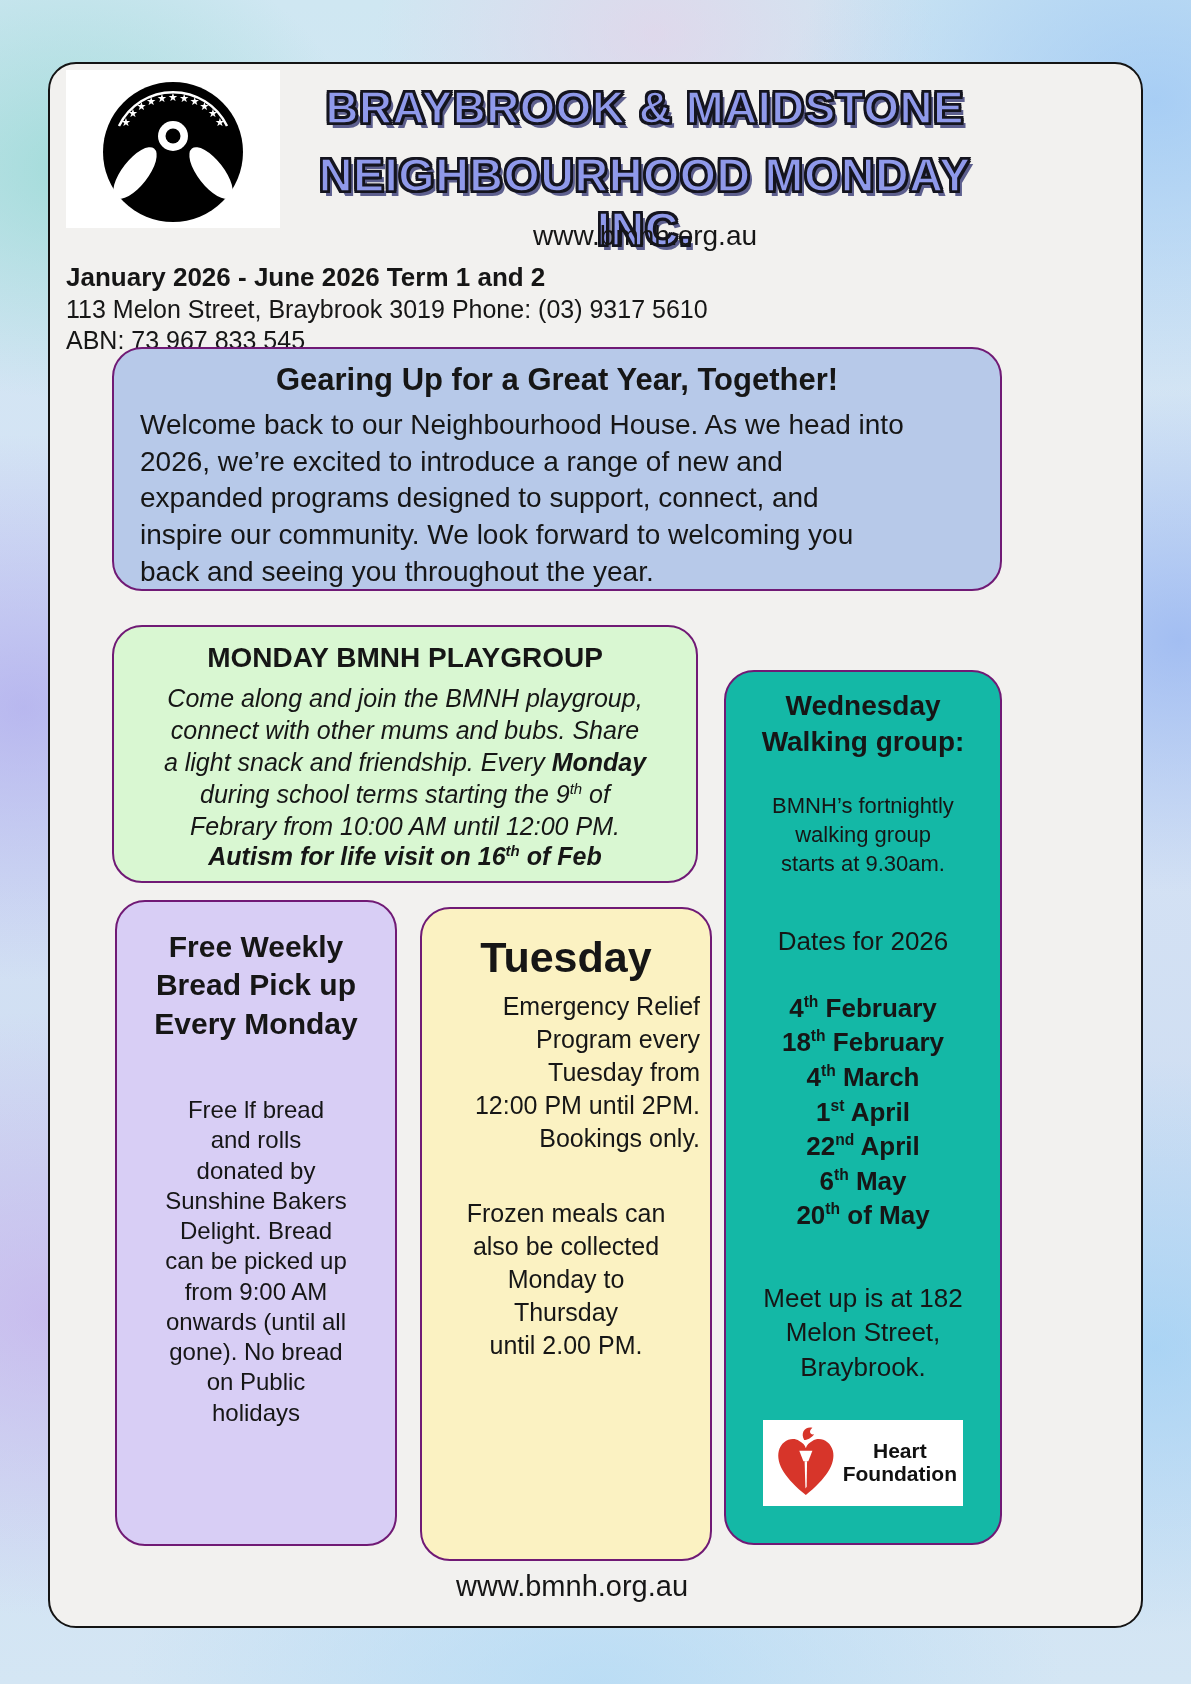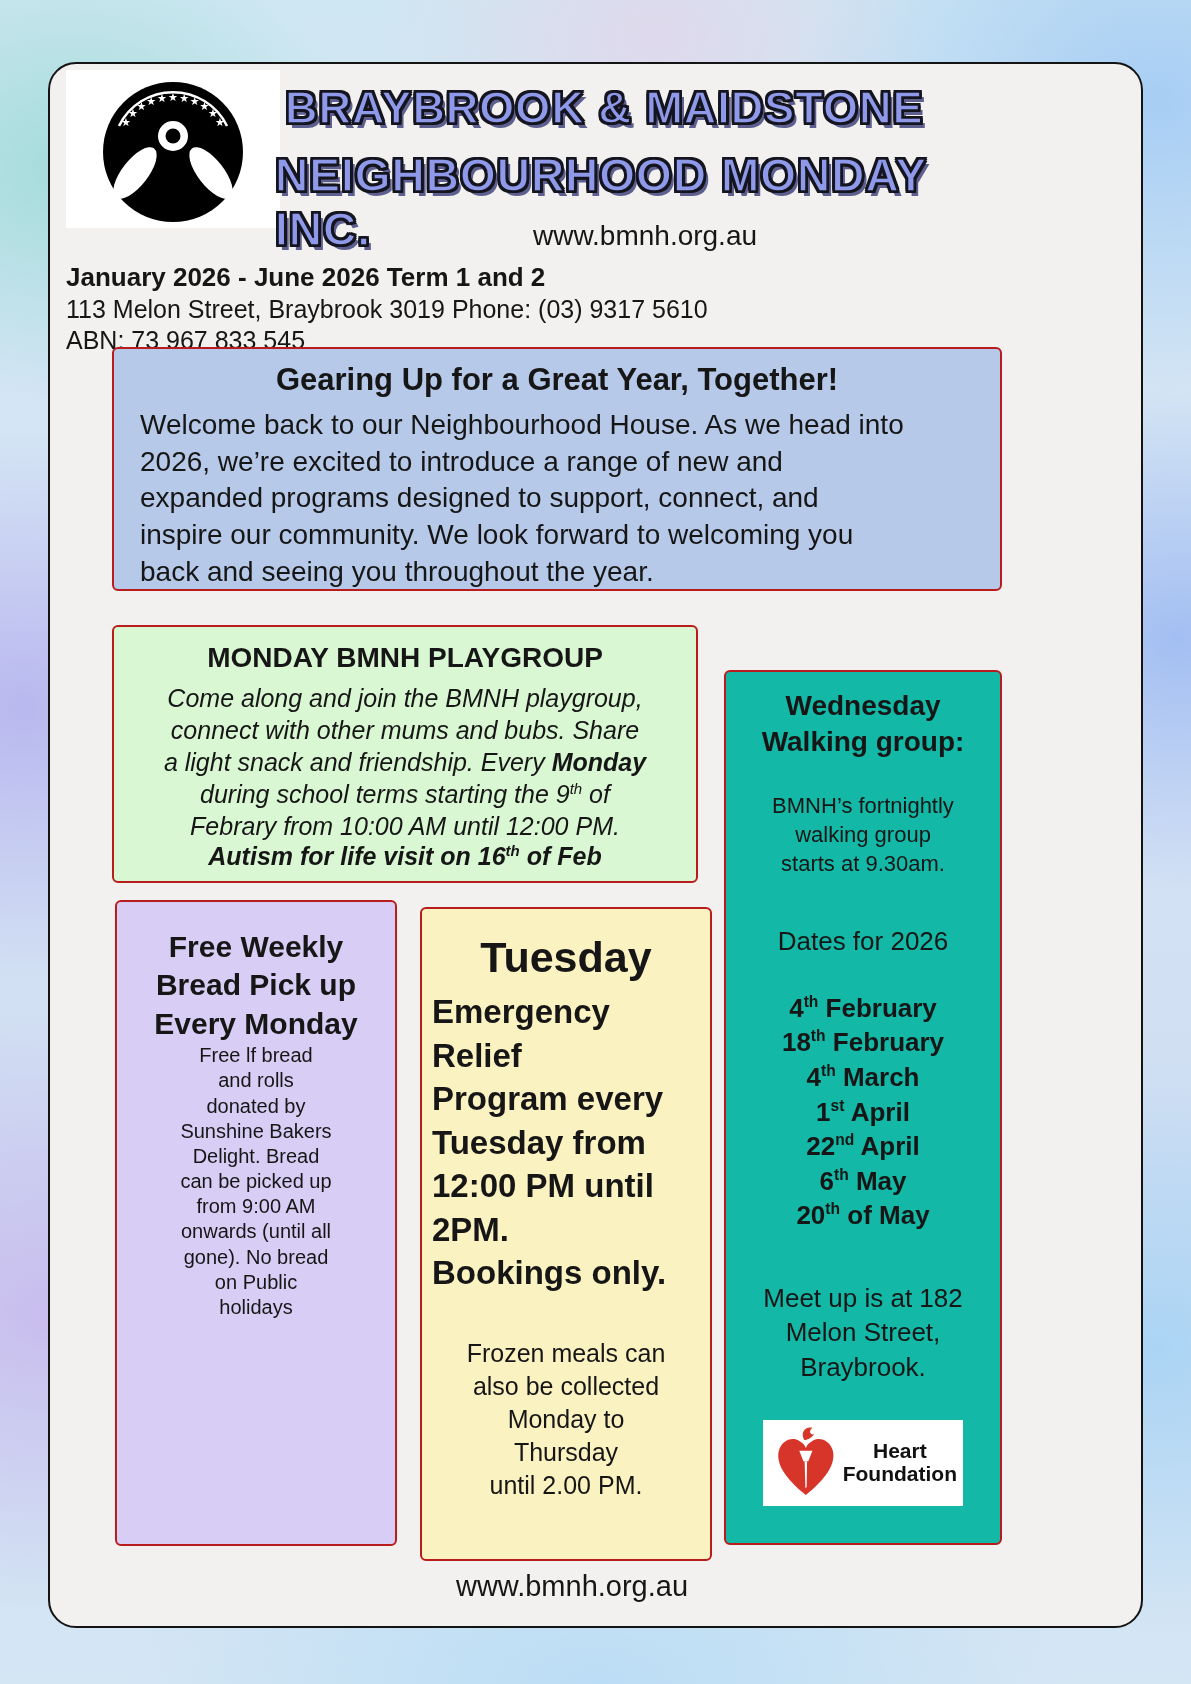--- a/index.html
+++ b/index.html
@@ -21,53 +21,53 @@
       linear-gradient(180deg, #cfe7f2 0%, #d6e3f5 38%, #cfdef2 70%, #d4e6f4 100%);
   }
   .card {
     position:absolute; left:48px; top:62px; width:1095px; height:1566px;
     background:#f2f1ef; border:2px solid #141414; border-radius:28px;
   }
   .abs { position:absolute; }
 
   
   .logo-box { left:16px; top:6px; width:214px; height:158px; background:#fff; }
-  .title-line { font-weight:800; letter-spacing:1px;
+  .title-line { text-align:center; font-weight:800; letter-spacing:1px;
     color:#8f99ea;
     -webkit-text-stroke:1.5px #15151f;
     text-shadow:
       -2px -2px 0 #15151f, 2px -2px 0 #15151f, -2px 2px 0 #15151f, 2px 2px 0 #15151f,
       -2px 0 0 #15151f, 2px 0 0 #15151f, 0 -2px 0 #15151f, 0 2px 0 #15151f,
       4px 5px 0 #5d5f8e;
   }
   .title1 { left:235px; top:18px; width:720px; font-size:45px; }
   .title2 { left:225px; top:84px; width:740px; font-size:46px; }
   .site-top { left:235px; top:156px; width:720px; text-align:center; font-size:28px; }
   .term  { left:16px; top:198px; font-size:26px; font-weight:bold; }
   .addr  { left:16px; top:231px; font-size:25px; }
   .abn   { left:16px; top:262px; font-size:25px; }
 
   
-  .infobox { border:2px solid #b91c1c; border-radius:6px; }
+  .infobox { border:2px solid #701a75; border-radius:30px; }
   .welcome { left:62px; top:283px; width:890px; height:244px; background:#b7c9e9; padding:13px 26px; }
   .welcome-h { text-align:center; font-size:31px; font-weight:bold; margin-bottom:9px; }
   .welcome-b { text-align:left; font-size:28px; line-height:1.31; white-space:pre-line; }
 
   .playgroup { left:62px; top:561px; width:586px; height:258px; background:#d9f7d2; padding:15px 20px; }
   .playgroup-h { text-align:center; font-size:28px; font-weight:bold; margin-bottom:8px; }
   .playgroup-b { text-align:center; font-size:25px; line-height:1.28; white-space:pre-line;font-style:italic; }
   .playgroup-note { text-align:center; font-size:25px; font-weight:bold; font-style:italic; white-space:pre-line; }
 
   .bread { left:65px; top:836px; width:282px; height:646px; background:#d8cef5; padding:26px 8px; }
   .bread-h { text-align:center; font-size:30px; font-weight:bold; line-height:1.28; white-space:pre-line; }
-  .bread-b { text-align:center; font-size:20px; line-height:1.26; white-space:pre-line; }
+  .bread-b { text-align:center; font-size:24px; line-height:1.26; white-space:pre-line; margin-top:52px; }
 
   .tuesday { left:370px; top:843px; width:292px; height:654px; background:#fbf2c2; padding:24px 10px; }
   .tuesday-h { text-align:center; font-size:43px; font-weight:bold; }
-  .tuesday-p1 { text-align:left; font-size:33px; line-height:1.32; white-space:pre-line; margin-top:8px;font-weight:bold; }
+  .tuesday-p1 { text-align:right; font-size:25px; line-height:1.32; white-space:pre-line; margin-top:8px; }
   .tuesday-p2 { text-align:center; font-size:25px; line-height:1.32; white-space:pre-line; margin-top:42px; }
 
   .walking { left:674px; top:606px; width:278px; height:875px; background:#14b8a6; padding:16px 8px; text-align:center; }
   .walking-h { font-size:28px; font-weight:bold; line-height:1.3; white-space:pre-line; }
   .walking-intro { font-size:22px; line-height:1.32; white-space:pre-line; margin-top:30px; }
   .walking-dt { font-size:26px; margin-top:48px; }
   .walking-dates { margin-top:34px; }
   .date-row { font-size:26px; font-weight:bold; line-height:1.33; }
   .walking-meet { font-size:26px; line-height:1.32; white-space:pre-line; margin-top:48px; }
   .heart-logo { width:200px; height:86px; background:#fff; margin:36px auto 0 auto;

